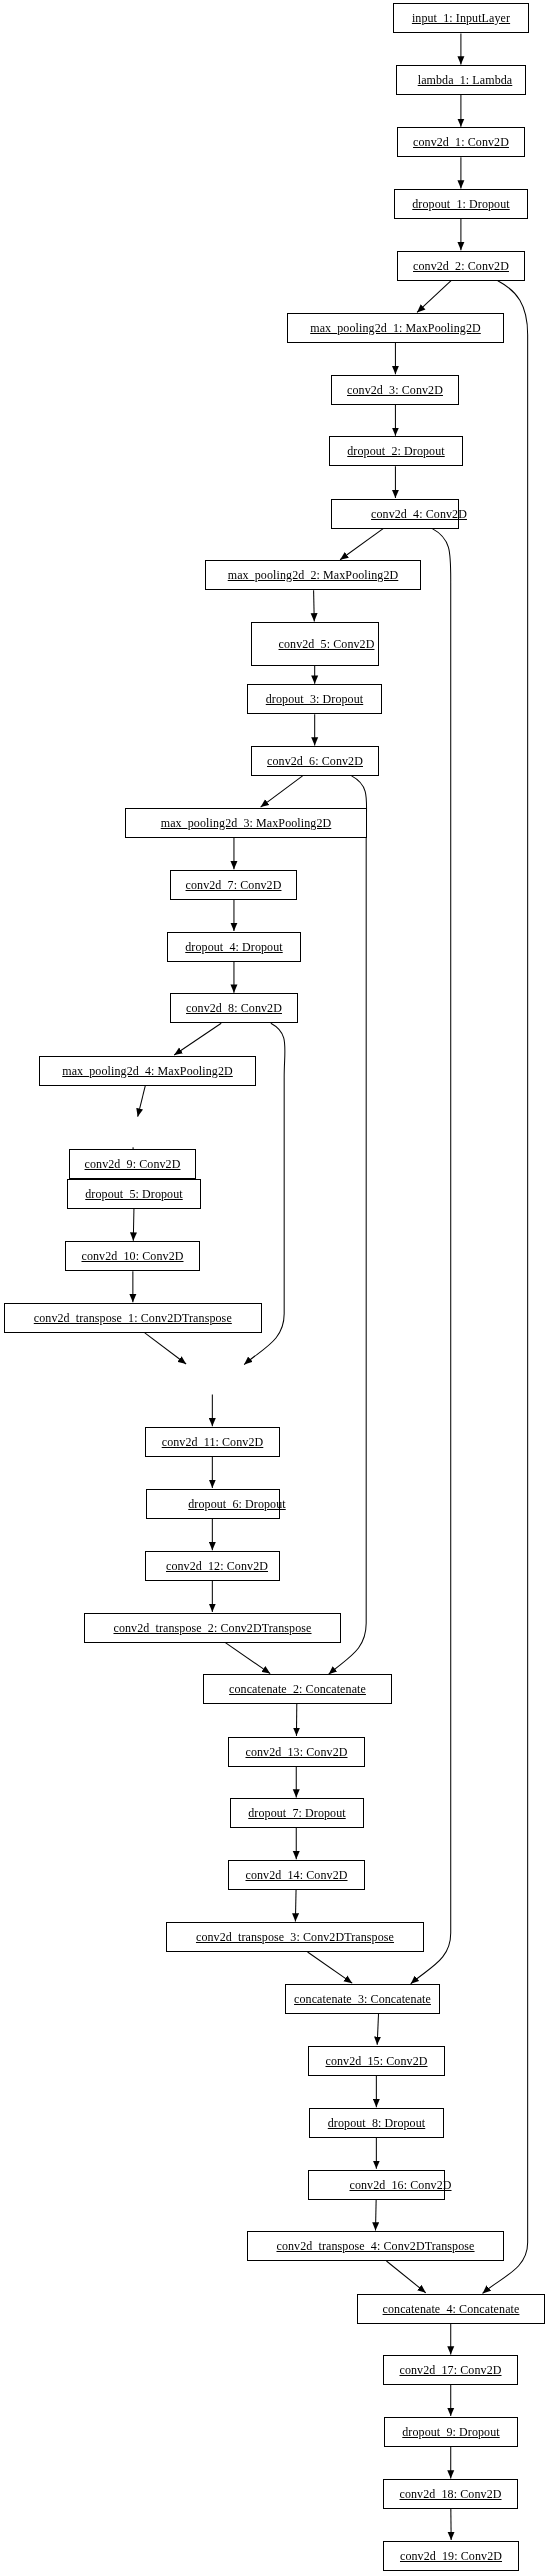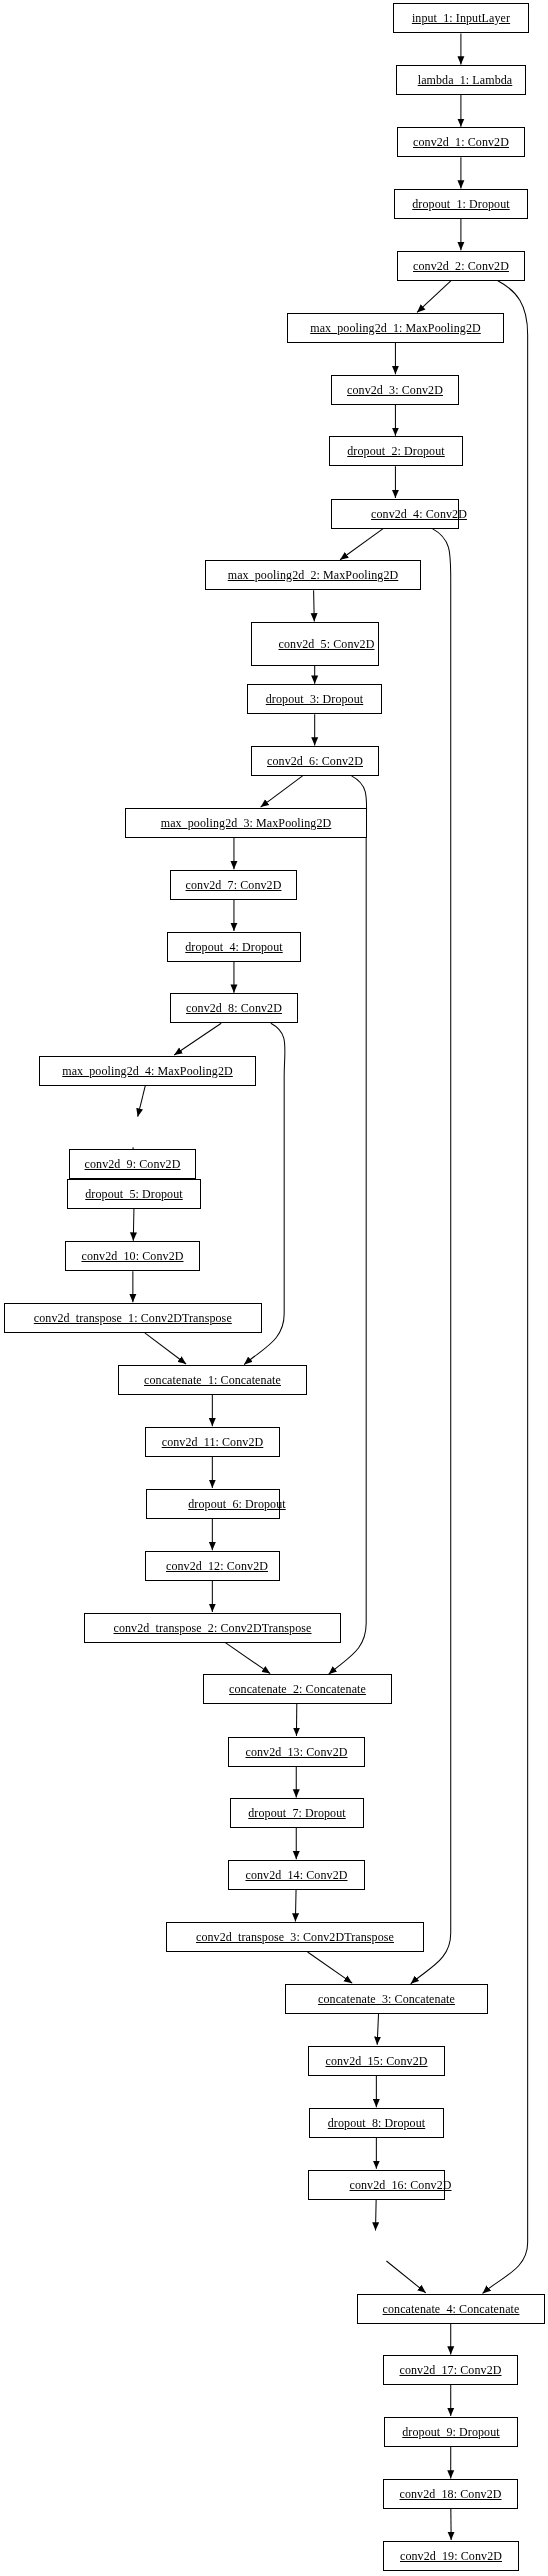--- a/index.html
+++ b/index.html
@@ -162,23 +162,20 @@
     </div>
   <div class="node" style="left: 67px; top: 1179px; width: 134px; height: 30px;">
       <span class="lbl">dropout_5: Dropout</span>
     </div>
   <div class="node" style="left: 65px; top: 1241px; width: 135px; height: 30px;">
       <span class="lbl">conv2d_10: Conv2D</span>
     </div>
   <div class="node" style="left: 3.8px; top: 1303px; width: 258px; height: 30px;">
       <span class="lbl">conv2d_transpose_1: Conv2DTranspose</span>
     </div>
-  <div class="node" style="left: 118px; top: 1365px; width: 189px; height: 30px;">
-      <span class="lbl">concatenate_1: Concatenate</span>
-    </div>
   <div class="node" style="left: 145px; top: 1427px; width: 135px; height: 30px;">
       <span class="lbl">conv2d_11: Conv2D</span>
     </div>
   <div class="node" style="left: 146px; top: 1489px; width: 134px; height: 30px; padding-left: 48px;">
       <span class="lbl">dropout_6: Dropout</span>
     </div>
   <div class="node" style="left: 145px; top: 1551px; width: 135px; height: 30px; padding-left: 9px;">
       <span class="lbl">conv2d_12: Conv2D</span>
     </div>
   <div class="node" style="left: 84px; top: 1613px; width: 257px; height: 30px;">
@@ -192,32 +189,35 @@
     </div>
   <div class="node" style="left: 230px; top: 1798px; width: 134px; height: 30px;">
       <span class="lbl">dropout_7: Dropout</span>
     </div>
   <div class="node" style="left: 228px; top: 1860px; width: 137px; height: 30px;">
       <span class="lbl">conv2d_14: Conv2D</span>
     </div>
   <div class="node" style="left: 166px; top: 1922px; width: 258px; height: 30px;">
       <span class="lbl">conv2d_transpose_3: Conv2DTranspose</span>
     </div>
-  <div class="node" style="left: 285px; top: 1984px; width: 203px; height: 30px;">
+  <div class="node" style="left: 285px; top: 1984px; width: 155px; height: 30px;">
       <span class="lbl">concatenate_3: Concatenate</span>
     </div>
   <div class="node" style="left: 308px; top: 2046px; width: 137px; height: 30px;">
       <span class="lbl">conv2d_15: Conv2D</span>
     </div>
   <div class="node" style="left: 309px; top: 2108px; width: 135px; height: 30px;">
       <span class="lbl">dropout_8: Dropout</span>
     </div>
   <div class="node" style="left: 308px; top: 2170px; width: 137px; height: 30px; padding-left: 48px;">
       <span class="lbl">conv2d_16: Conv2D</span>
     </div>
+  <div class="node" style="left: 247px; top: 2231px; width: 257px; height: 30px;">
+      <span class="lbl">conv2d_transpose_4: Conv2DTranspose</span>
+    </div>
   <div class="node" style="left: 357px; top: 2294px; width: 188px; height: 30px;">
       <span class="lbl">concatenate_4: Concatenate</span>
     </div>
   <div class="node" style="left: 383px; top: 2355px; width: 135px; height: 30px;">
       <span class="lbl">conv2d_17: Conv2D</span>
     </div>
   <div class="node" style="left: 384px; top: 2417px; width: 134px; height: 30px;">
       <span class="lbl">dropout_9: Dropout</span>
     </div>
   <div class="node" style="left: 383px; top: 2479px; width: 135px; height: 30px;">

